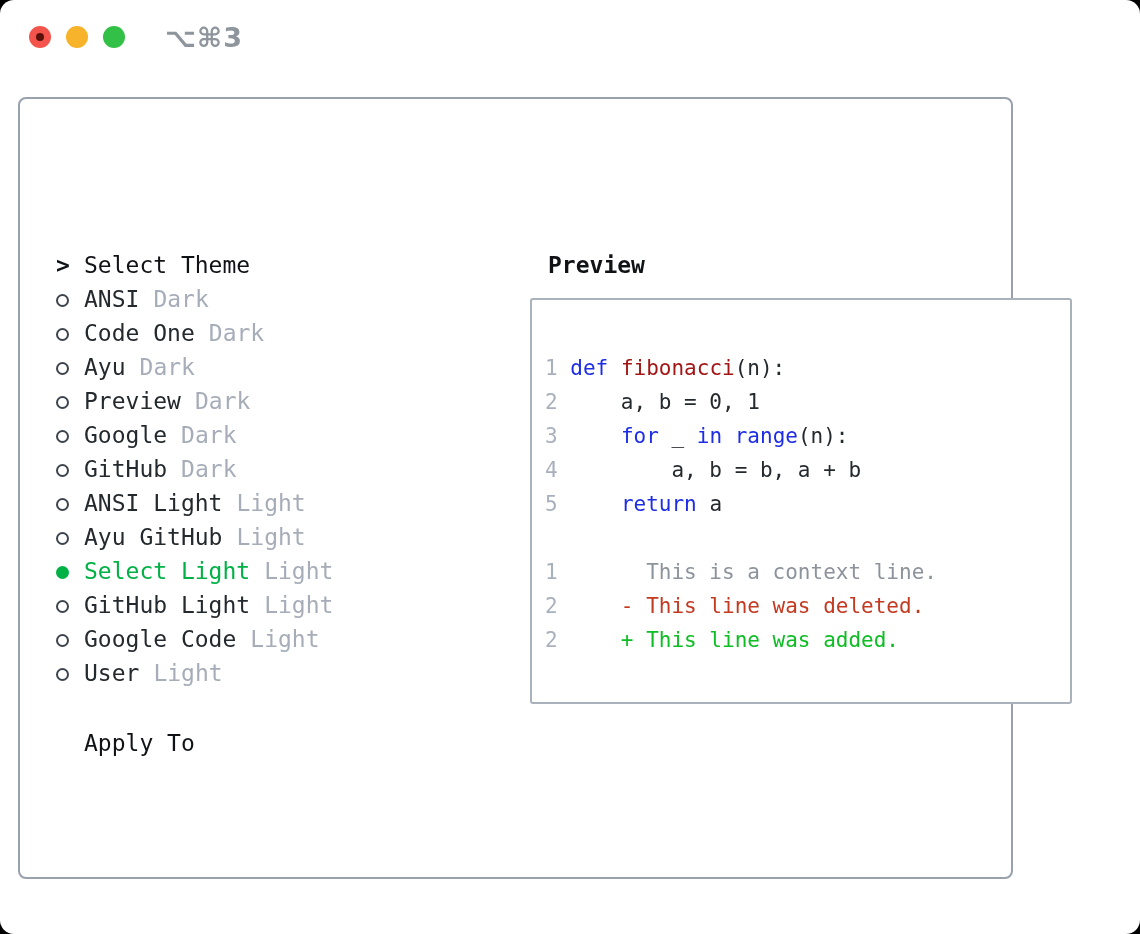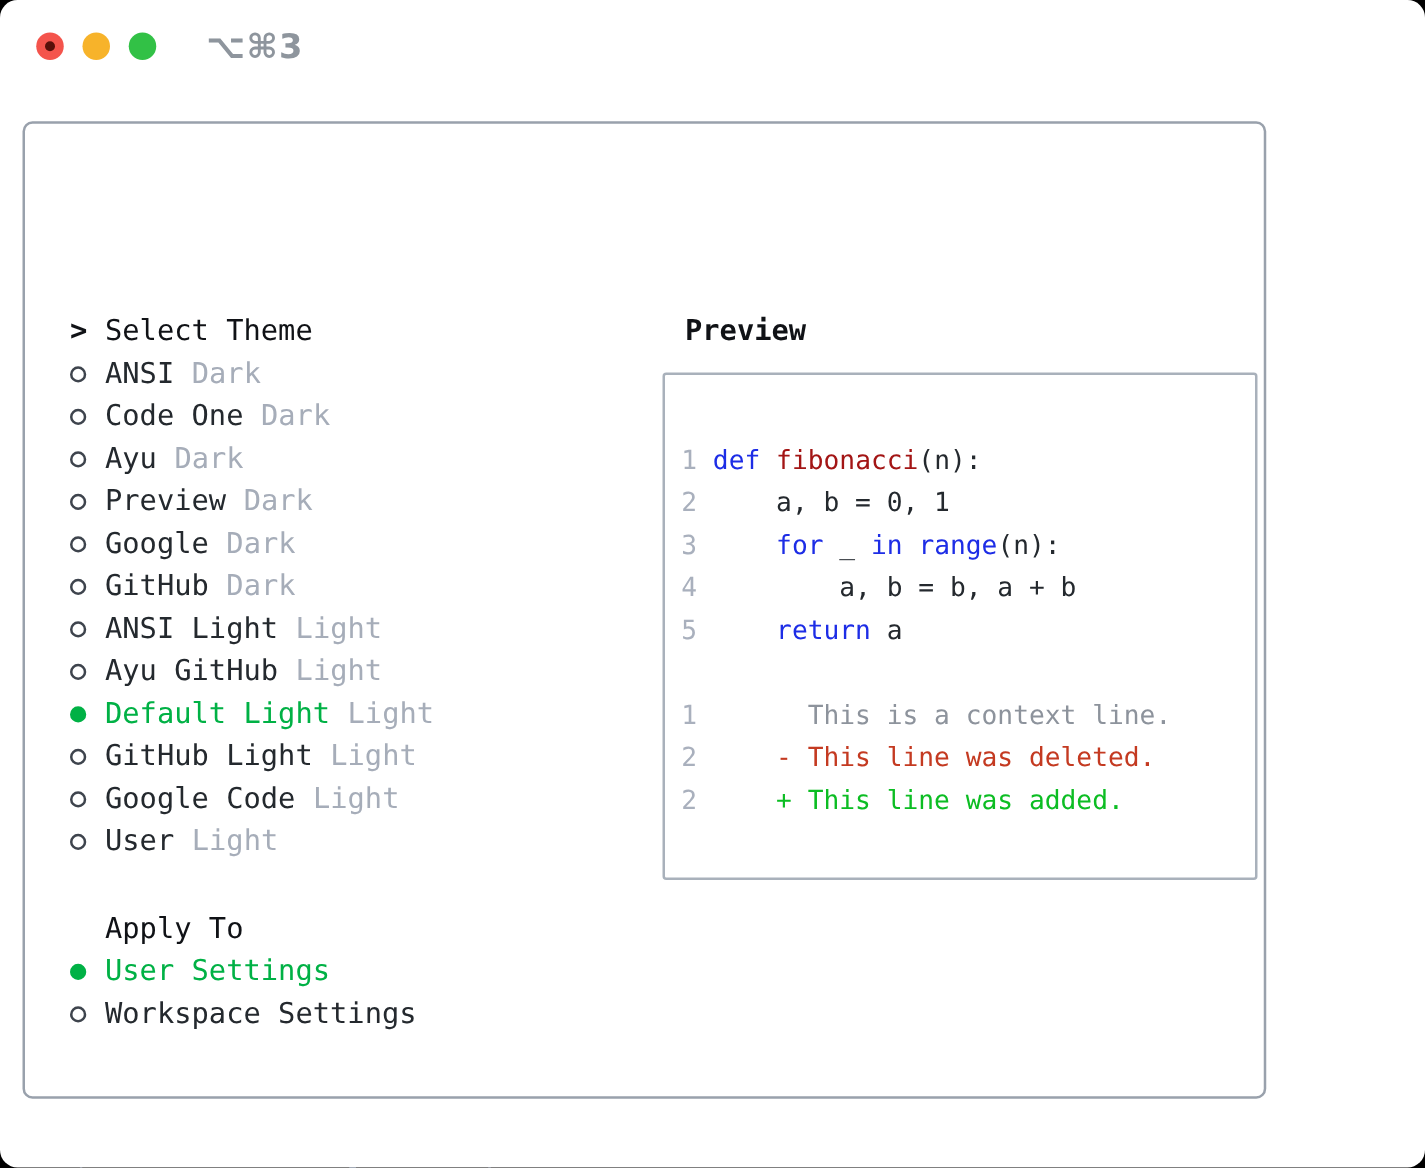--- a/index.html
+++ b/index.html
@@ -43,21 +43,21 @@
   .mname{color:var(--text_dark);}
   .mname.sel{color:var(--menu_green);}
   .msuffix{color:var(--muted_gray); margin-left:14px;}
   .apply{margin-top:36px;}
   .aname{color:var(--text_dark);}
   .aname.sel{color:var(--menu_green);}
   .ahdr{color:var(--header_black);}
   .hint{position:absolute; left:36px; top:760px; font-size:23px; line-height:34px; color:var(--hint_gray); white-space:pre;}
   
   .preview-title{position:absolute; left:528px; top:149px; font-size:23px; line-height:34px; font-weight:bold; color:var(--header_black);}
-  .pbox{position:absolute; left:510px; top:199px; width:476px; height:406px;
+  .pbox{position:absolute; left:510px; top:199px; width:542px; height:406px;
     border:2px solid var(--preview_border); border-radius:3px; background:var(--window_bg);}
   .code{position:absolute; left:13px; top:51px; font-size:21px; line-height:34px; white-space:pre;}
   .cline{height:34px;}
   .tok-num{color:var(--line_num);}
   .tok-kw{color:var(--kw_blue);}
   .tok-fn{color:var(--fn_red);}
   .tok-pl{color:var(--code_text);}
   .tok-ctx{color:var(--ctx_gray);margin-top:24px;}
   .tok-del{color:var(--del_red);}
   .tok-add{color:var(--add_green);}
@@ -82,34 +82,30 @@
       </div>
       <div id="theme-items">
           <div class="mrow"><span class="marker"><span class="circle"></span></span><span class="mname">ANSI</span><span class="msuffix">Dark</span></div>
           <div class="mrow"><span class="marker"><span class="circle"></span></span><span class="mname">Code One</span><span class="msuffix">Dark</span></div>
           <div class="mrow"><span class="marker"><span class="circle"></span></span><span class="mname">Ayu</span><span class="msuffix">Dark</span></div>
           <div class="mrow"><span class="marker"><span class="circle"></span></span><span class="mname">Preview</span><span class="msuffix">Dark</span></div>
           <div class="mrow"><span class="marker"><span class="circle"></span></span><span class="mname">Google</span><span class="msuffix">Dark</span></div>
           <div class="mrow"><span class="marker"><span class="circle"></span></span><span class="mname">GitHub</span><span class="msuffix">Dark</span></div>
           <div class="mrow"><span class="marker"><span class="circle"></span></span><span class="mname">ANSI Light</span><span class="msuffix">Light</span></div>
           <div class="mrow"><span class="marker"><span class="circle"></span></span><span class="mname">Ayu GitHub</span><span class="msuffix">Light</span></div>
-          <div class="mrow"><span class="marker"><span class="circle sel"></span></span><span class="mname sel">Default Light</span><span class="msuffix">Light</span></div>
+          <div class="mrow"><span class="marker"><span class="circle sel"></span></span><span class="mname sel">Select Light</span><span class="msuffix">Light</span></div>
           <div class="mrow"><span class="marker"><span class="circle"></span></span><span class="mname">GitHub Light</span><span class="msuffix">Light</span></div>
           <div class="mrow"><span class="marker"><span class="circle"></span></span><span class="mname">Google Code</span><span class="msuffix">Light</span></div>
           <div class="mrow"><span class="marker"><span class="circle"></span></span><span class="mname">User</span><span class="msuffix">Light</span></div>
         </div>
 
       <div class="apply">
         <div class="mrow">
           <span class="marker"></span><span class="ahdr">Apply To</span>
         </div>
-        <div id="apply-items">
-            <div class="mrow"><span class="marker"><span class="circle sel"></span></span><span class="aname sel">User Settings</span></div>
-            <div class="mrow"><span class="marker"><span class="circle"></span></span><span class="aname">Workspace Settings</span></div>
-          </div>
       </div>
     </div>
 
     <div class="hint">
       <div>(Use Enter to select, Tab to</div>
       
     </div>
 
     <div class="preview-title">Preview</div>
 

